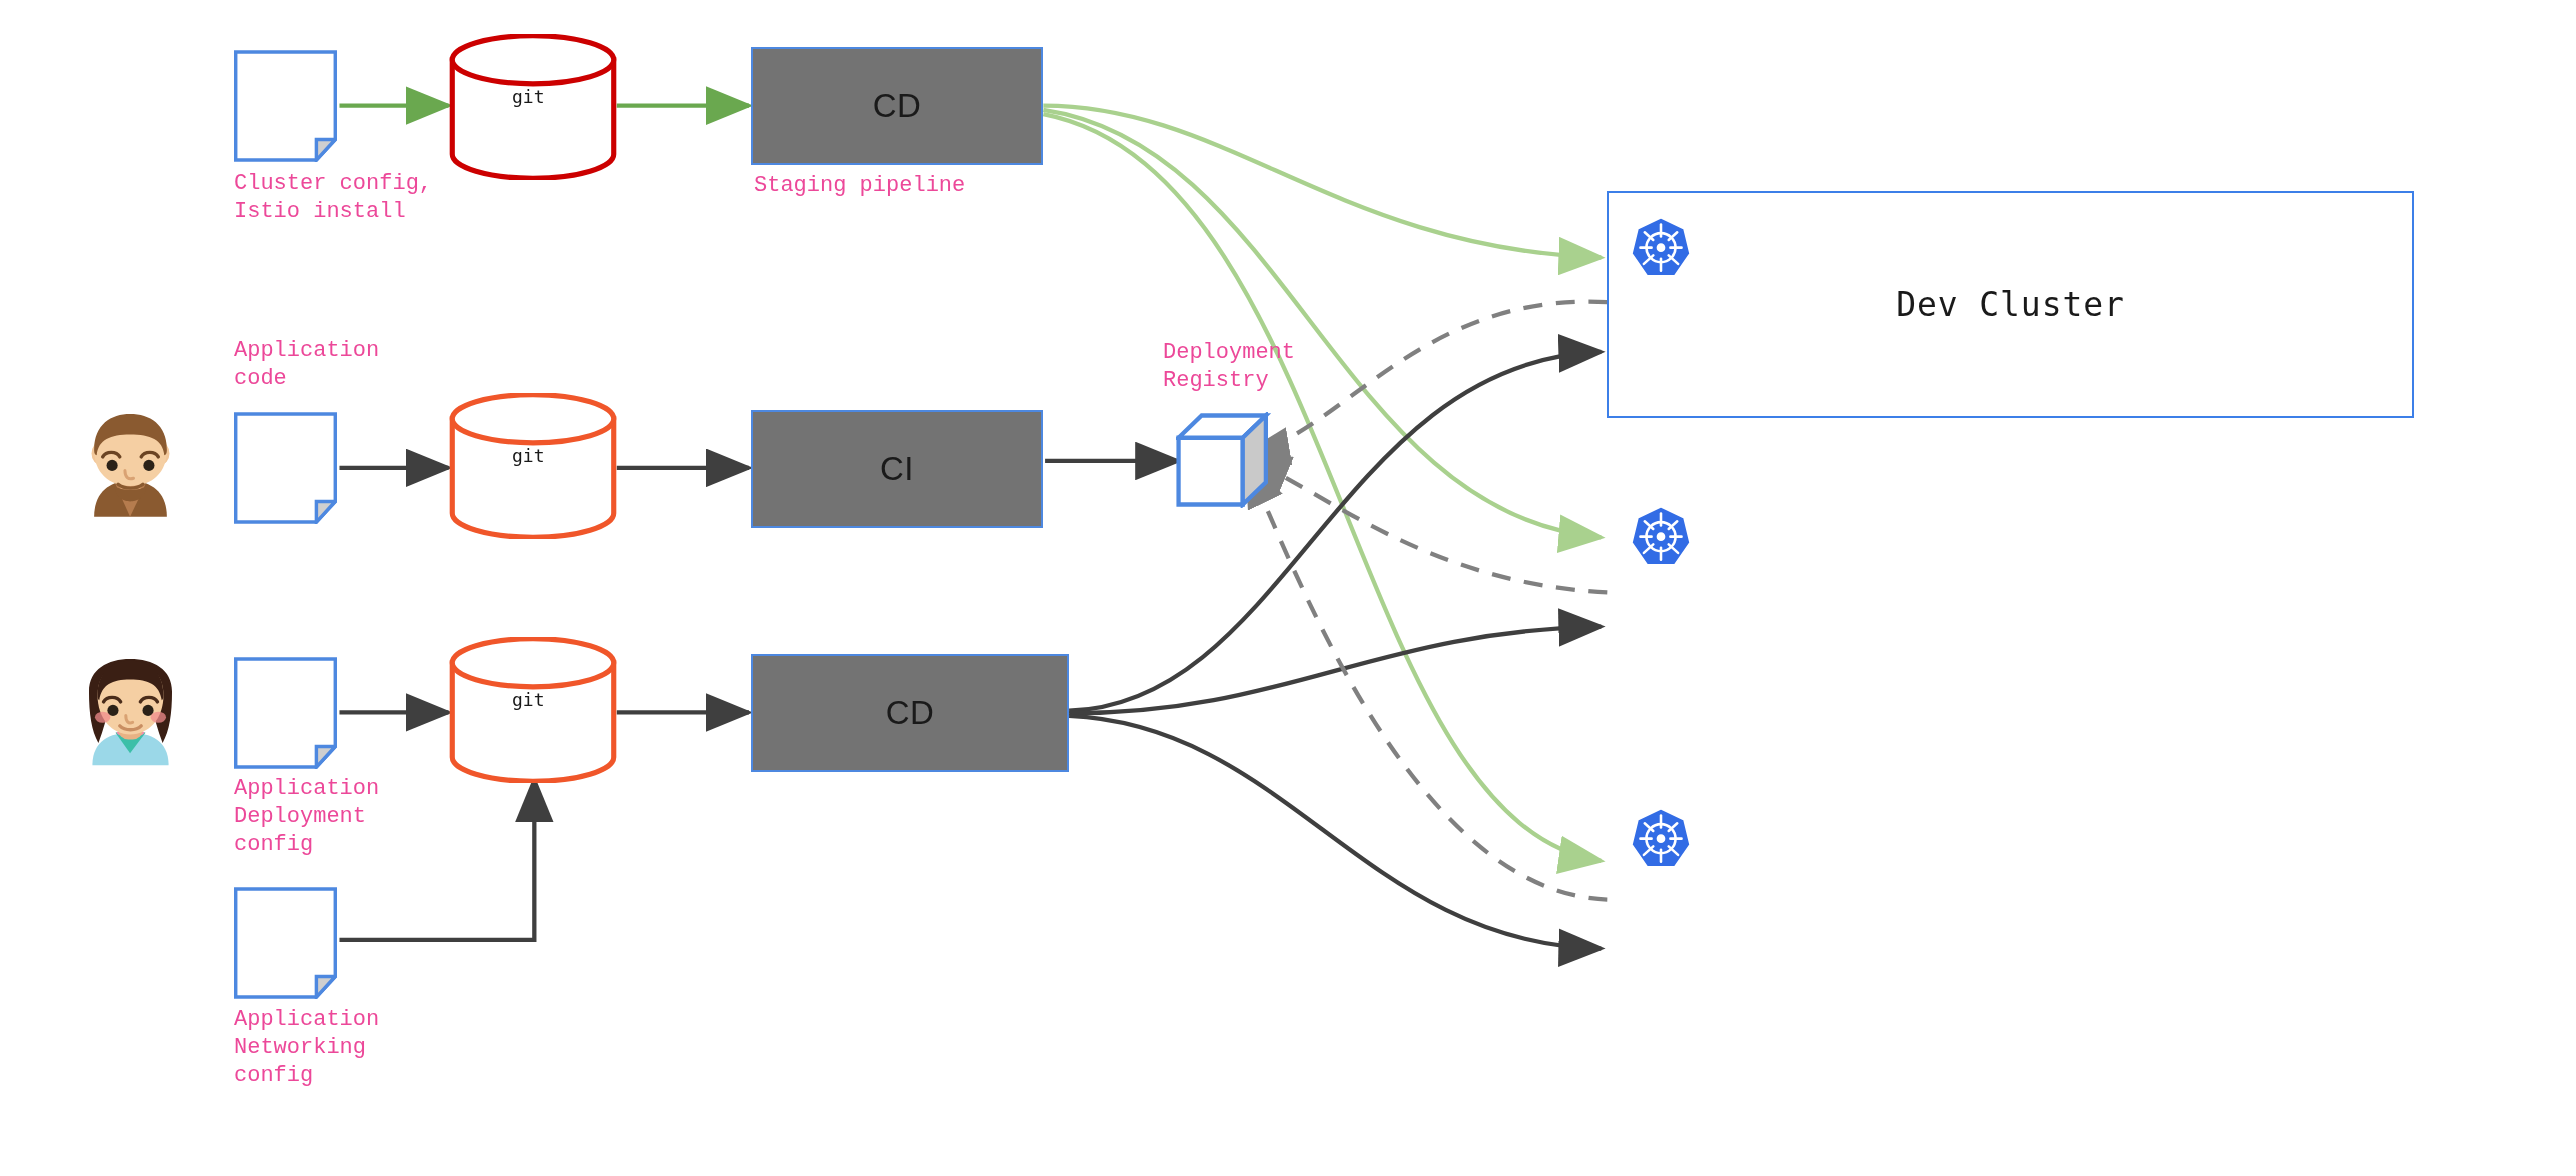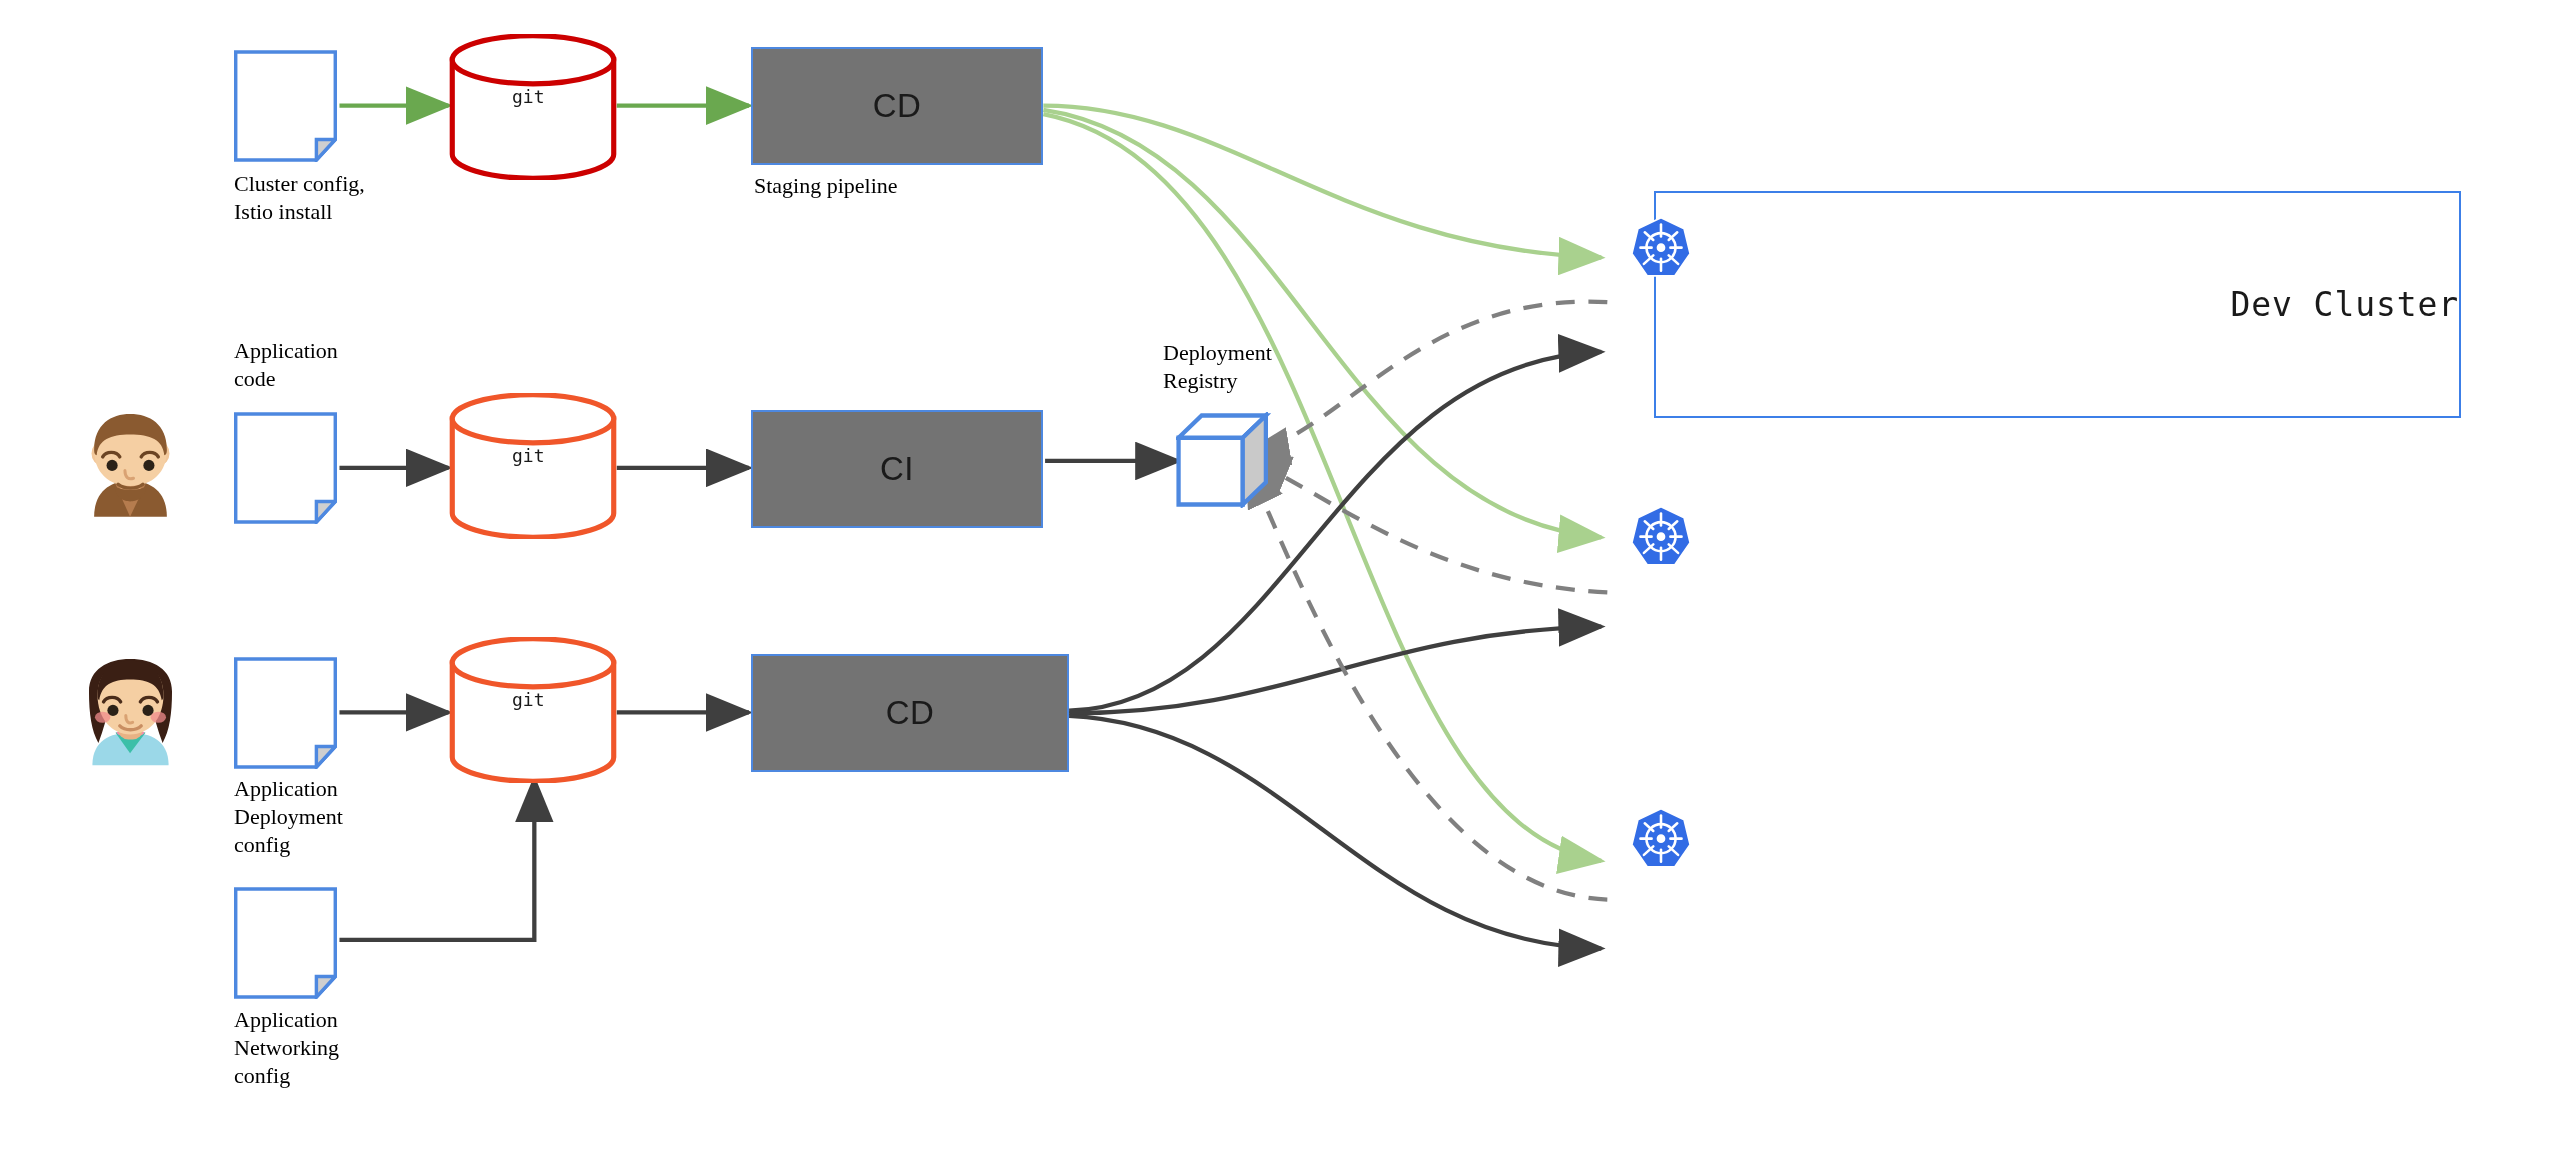--- a/index.html
+++ b/index.html
@@ -43,36 +43,35 @@
     letter-spacing: 0.4px;
     font-family: "Liberation Sans", sans-serif;
   }
   
   .clusterbox {
     border: 2.6px solid #3C7FE8;
     background: #ffffff;
     box-sizing: border-box;
     display: flex;
     align-items: center;
-    justify-content: flex-end;
-    margin-left: 47px;
+    justify-content: center;
   }
   .clusterbox .cname {
     font-size: 33px;
     color: #1a1a1a;
     font-family: "DejaVu Sans Mono", "Liberation Mono", monospace;
     letter-spacing: 0.9px;
   }
   
   .caption {
     position: absolute;
     font-size: 22px;
     line-height: 28px;
-    color: #000000;
-    font-family: Liberation Serif, serif;
+    color: #ec4899;
+    font-family: Liberation Mono, monospace;
     white-space: pre;
   }
   .gitlabel {
     position: absolute;
     font-size: 18px;
     color: #1a1a1a;
     font-family: "DejaVu Sans Mono", "Liberation Mono", monospace;
     text-align: right;
   }
 </style>

